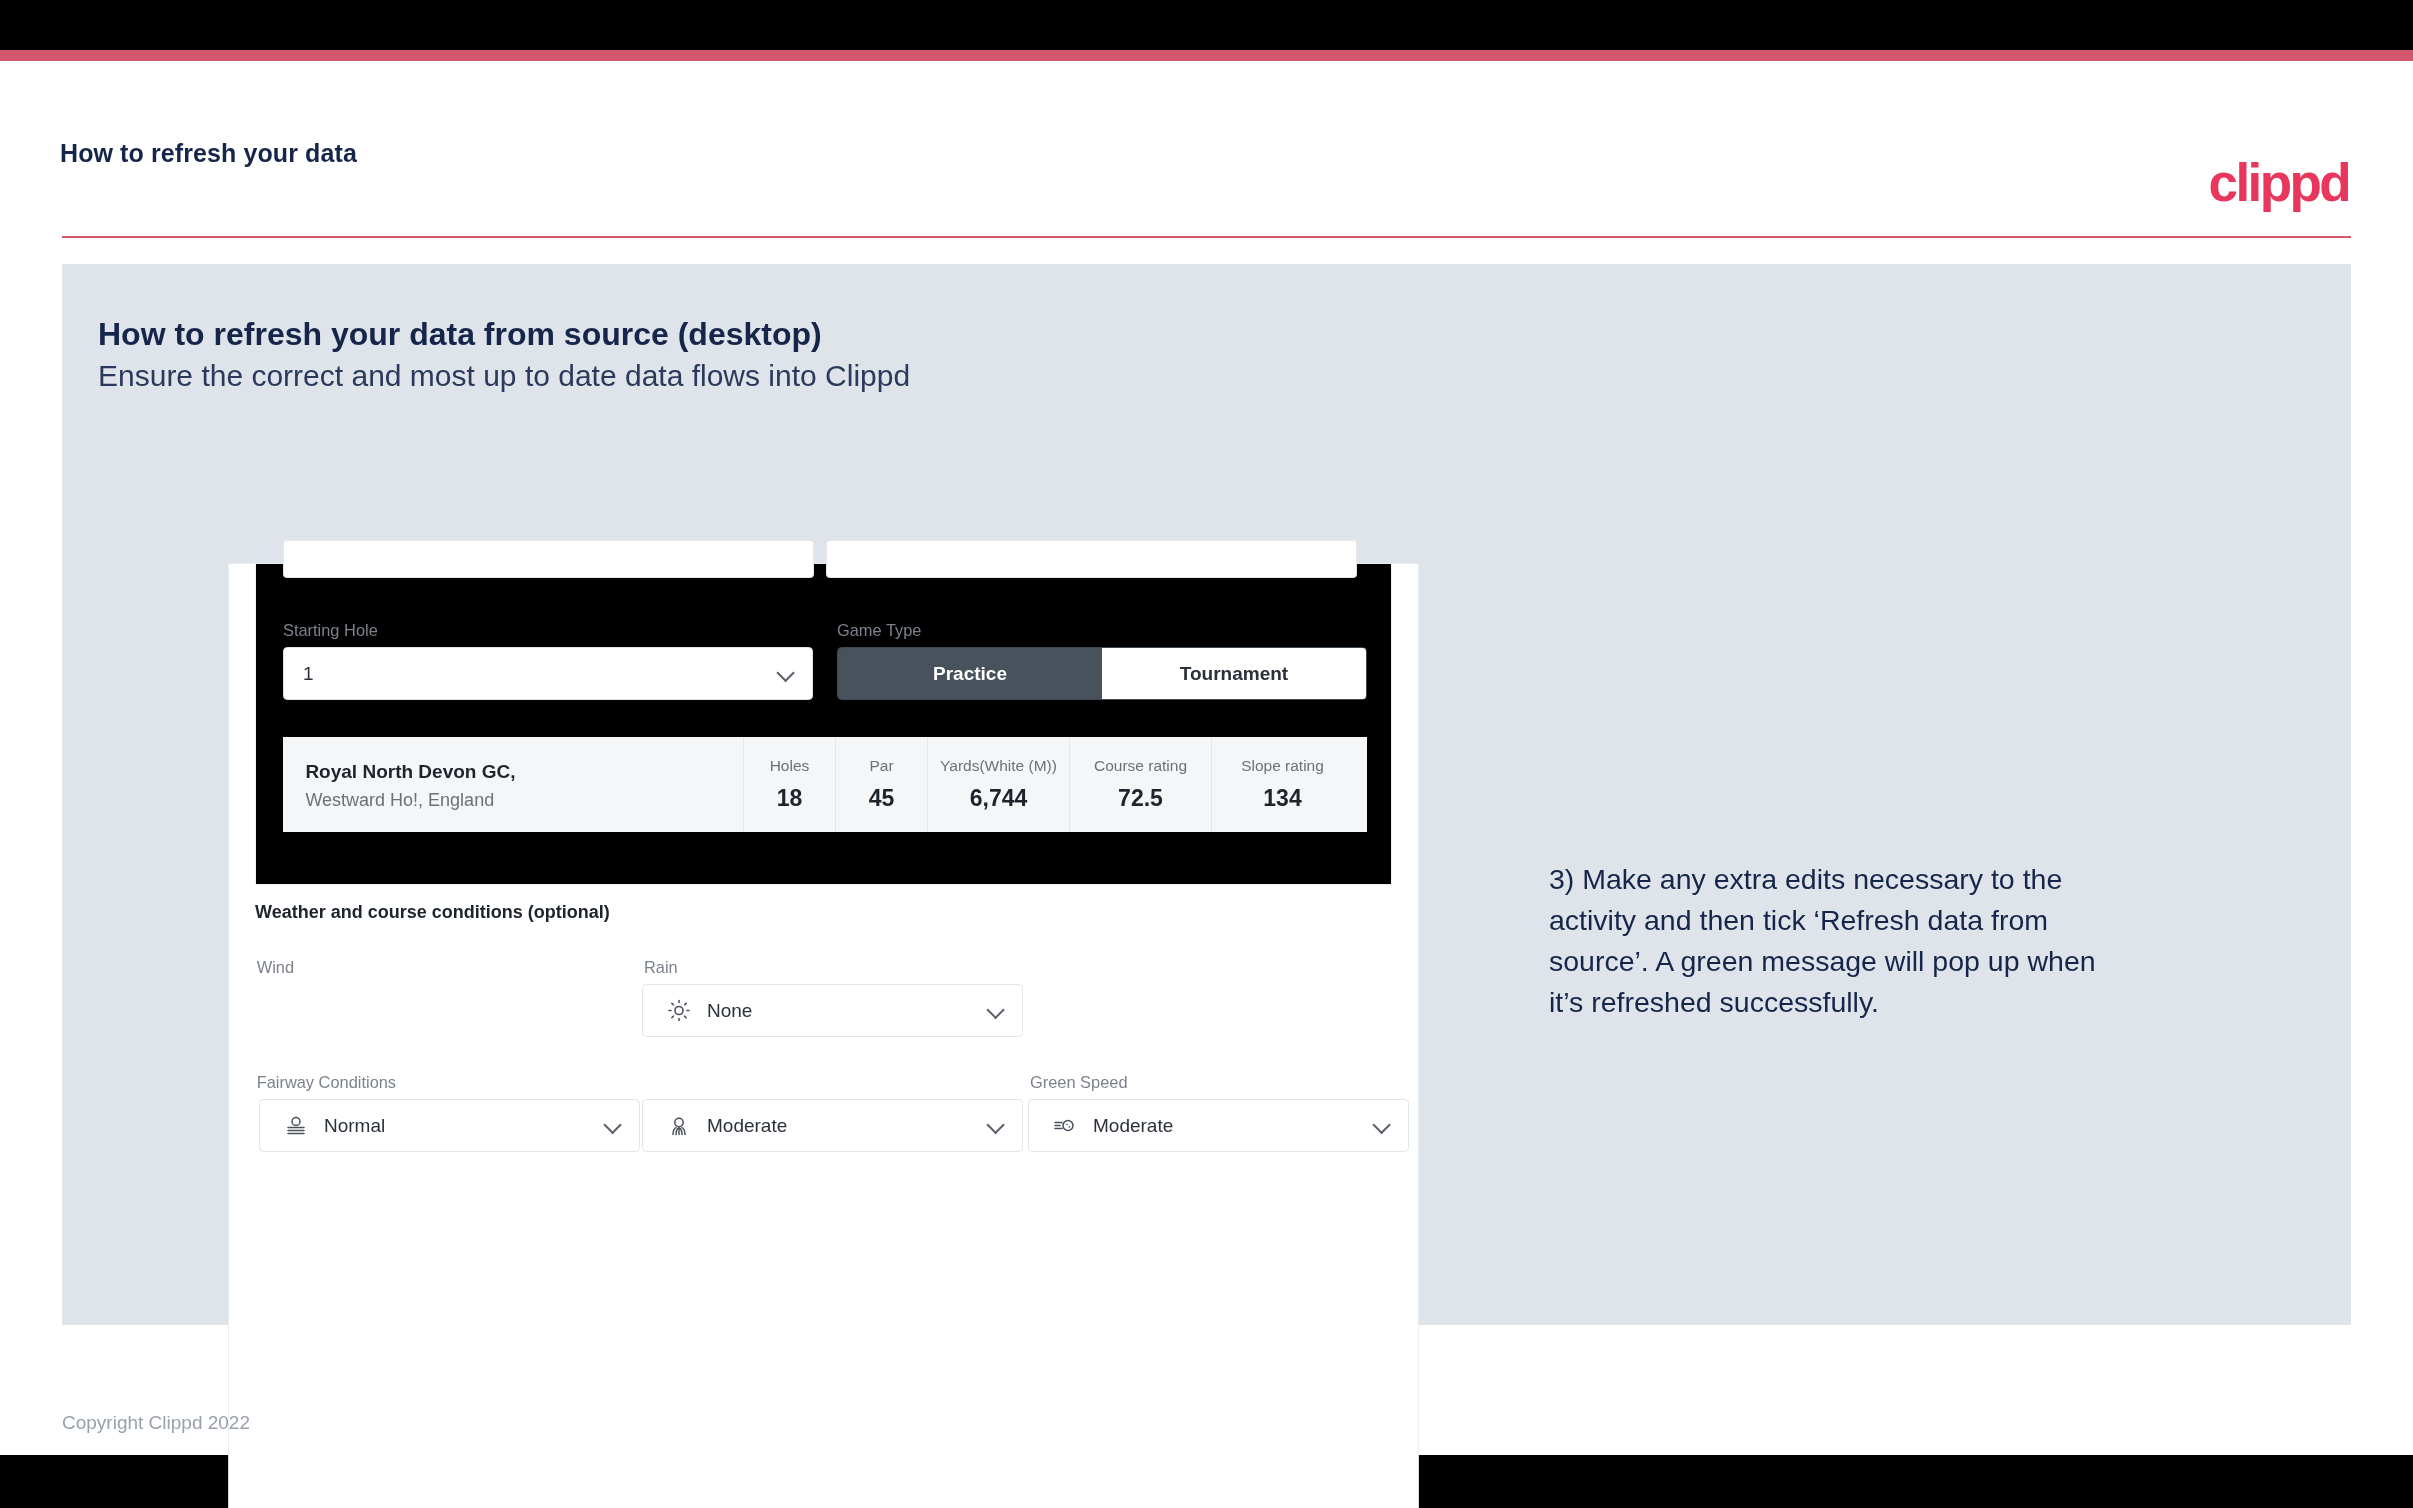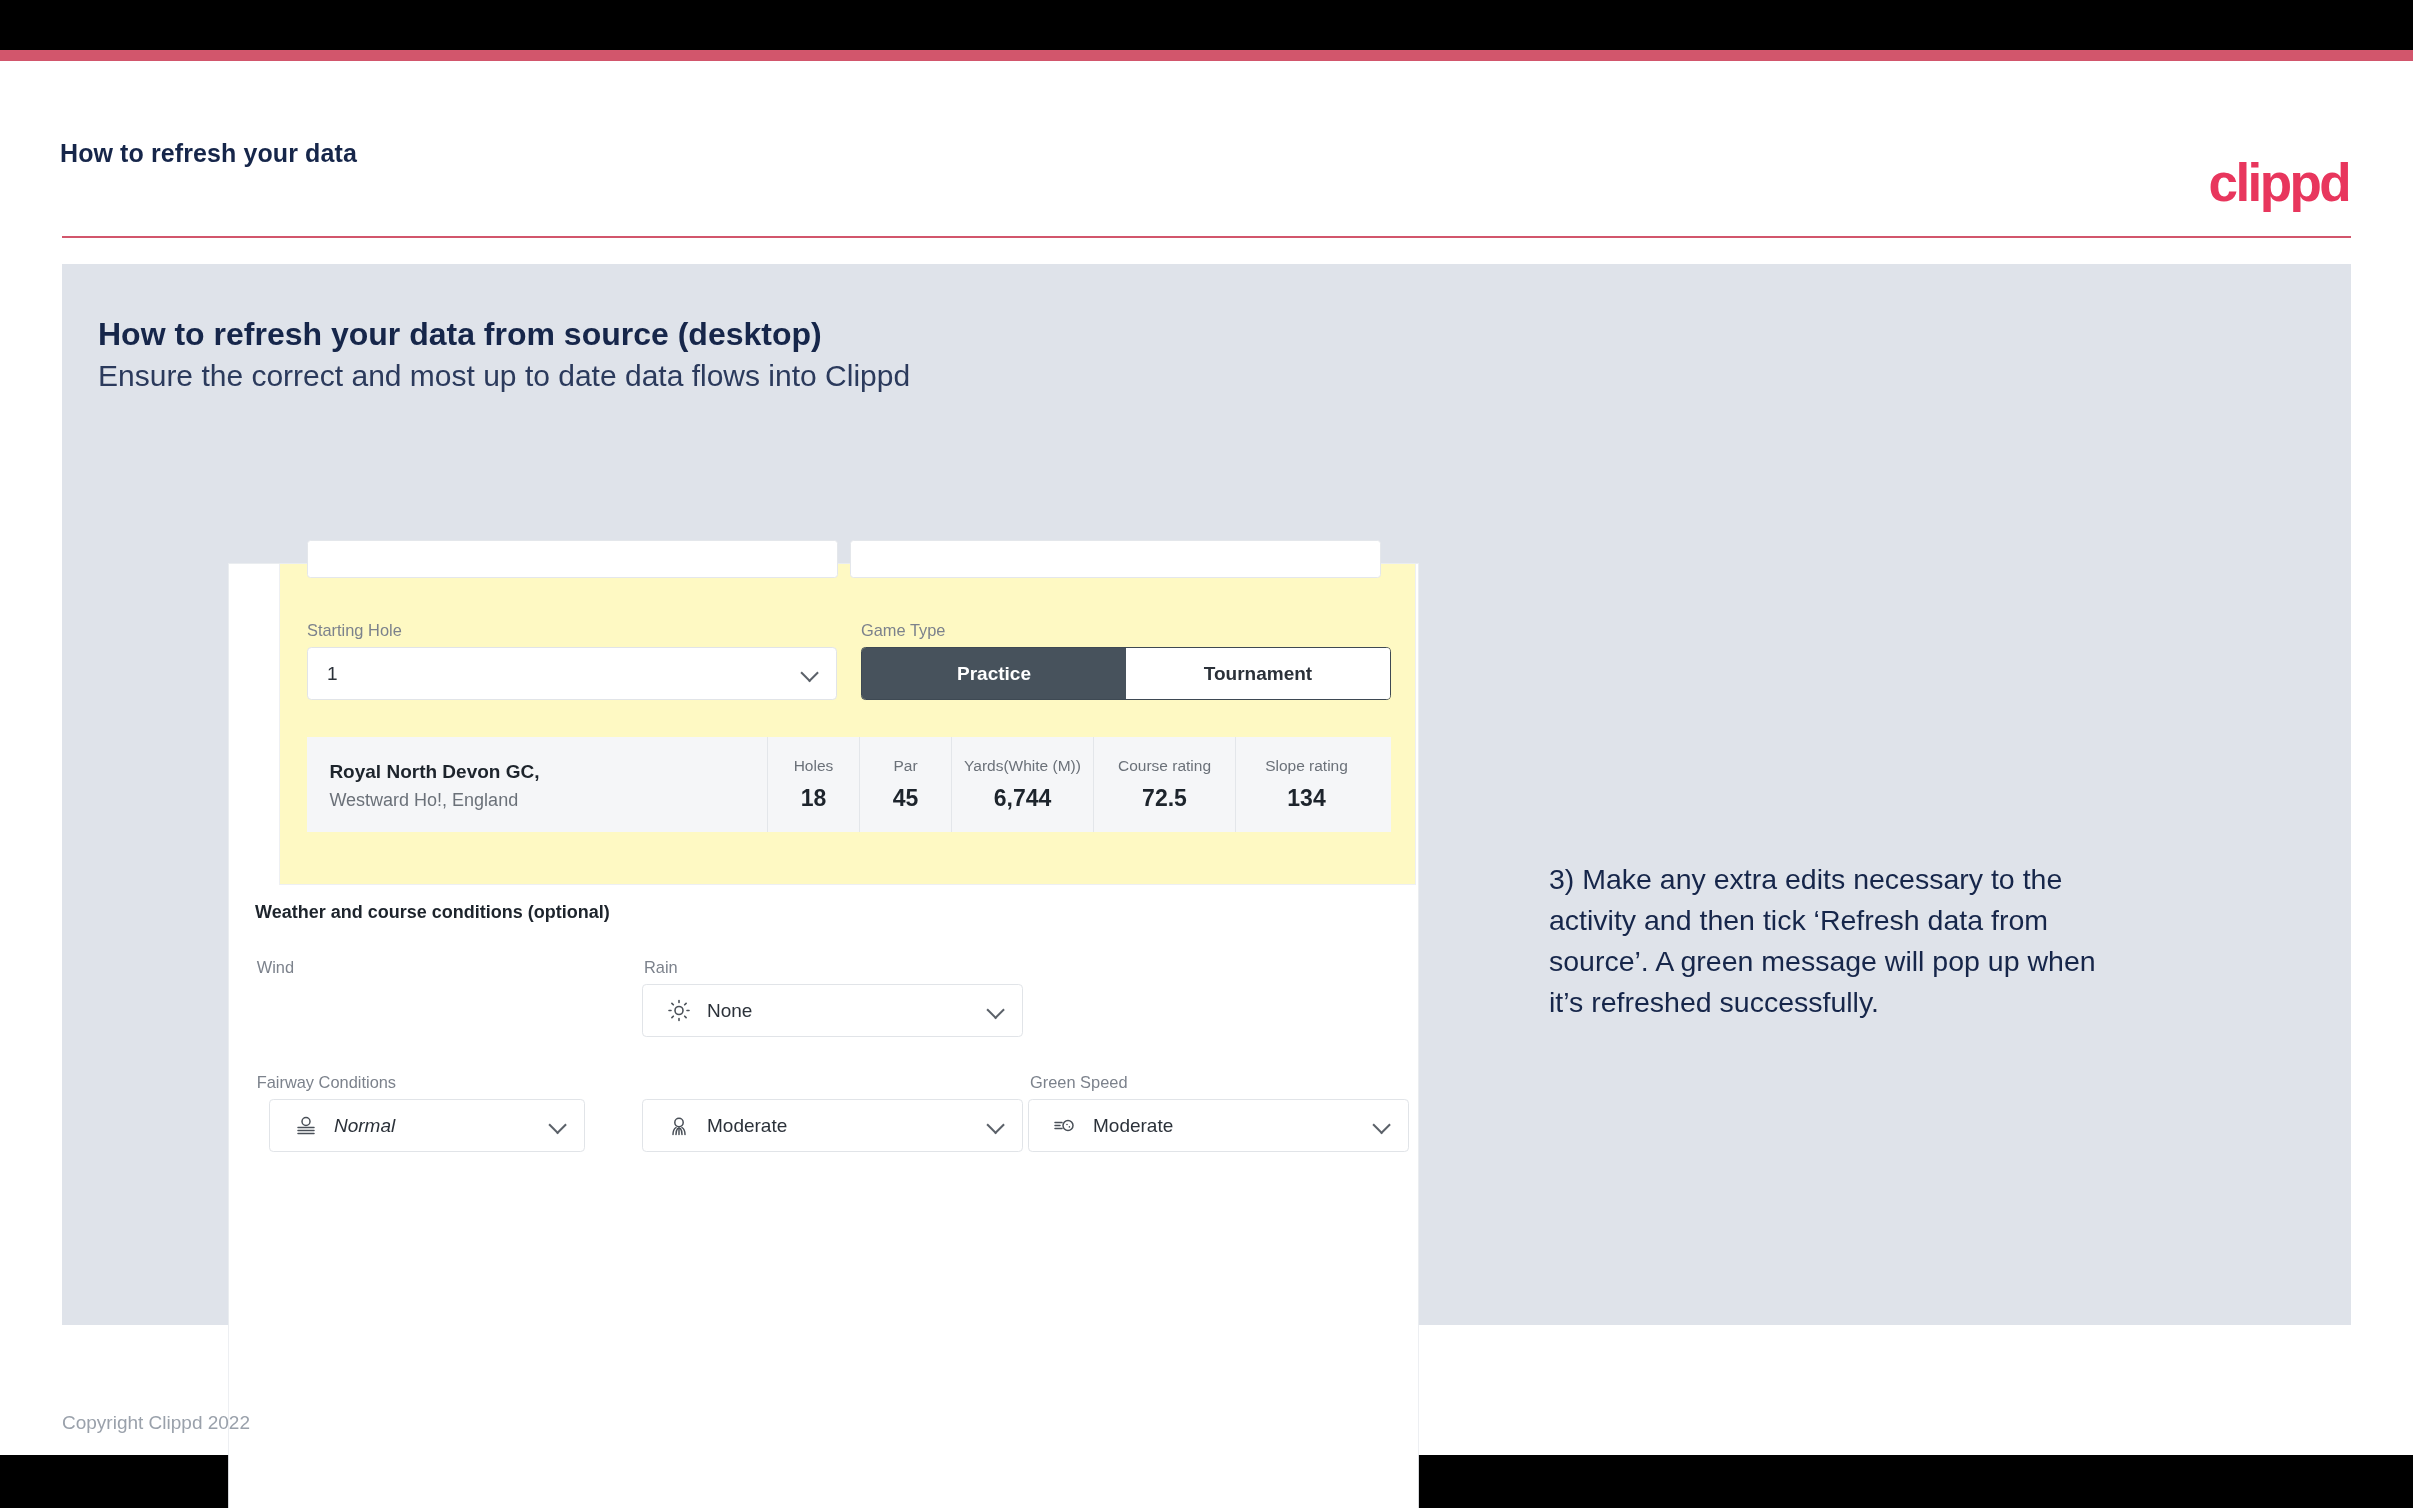--- a/index.html
+++ b/index.html
@@ -64,24 +64,23 @@
     box-shadow: 0 0 0 0.9px #eceef1;
   }
   .shot-inner {
     position: absolute; left: 26px; top: 0px;
     width: 1137px; height: 960px;
     background: #ffffff;
   }
   .card-top {
     position: absolute; left: 0; top: 0;
     width: 1137px; height: 321px;
-    background: #fef9c3;
+    background: #000000;
     border: 0.9px solid #eef0f3;
     border-top: none;
-    margin-left: 24px;
   }
   
   .clip-input {
     position: absolute; top: -24px; height: 38px;
     background: #fff; border: 0.9px solid #e4e7eb; border-radius: 3.5px;
   }
   .clip-input.a { left: 27px; width: 531px; }
   .clip-input.b { left: 570px; width: 531px; }
 
   .fld-label {
@@ -242,21 +241,21 @@
             <svg width="24" height="24" viewBox="0 0 24 24" fill="none" stroke="#4a5058" stroke-width="1.6" stroke-linecap="round">
               <circle cx="12" cy="12" r="4"></circle>
               <path d="M12 2v2M12 20v2M2 12h2M20 12h2M4.9 4.9l1.4 1.4M17.7 17.7l1.4 1.4M19.1 4.9l-1.4 1.4M6.3 17.7l-1.4 1.4"></path>
             </svg>
           </span>
           <span class="select-val with-icon">None</span>
           <span class="chev"></span>
         </div>
 
         <div class="fld-label" style="left:1.7px; top:509px;">Fairway Conditions</div>
-        <div class="select-box" style="left:14px; top:535px; width:316px;font-style:italic;">
+        <div class="select-box" style="left:4px; top:535px; width:381px;">
           <span class="sel-icon">
             <svg width="24" height="24" viewBox="0 0 24 24" fill="none" stroke="#4a5058" stroke-width="1.5" stroke-linecap="round">
               <circle cx="12" cy="8" r="4"></circle>
               <path d="M4 14h16M4 17h16M4 20h16"></path>
             </svg>
           </span>
           <span class="select-val with-icon">Normal</span>
           <span class="chev"></span>
         </div>
 

